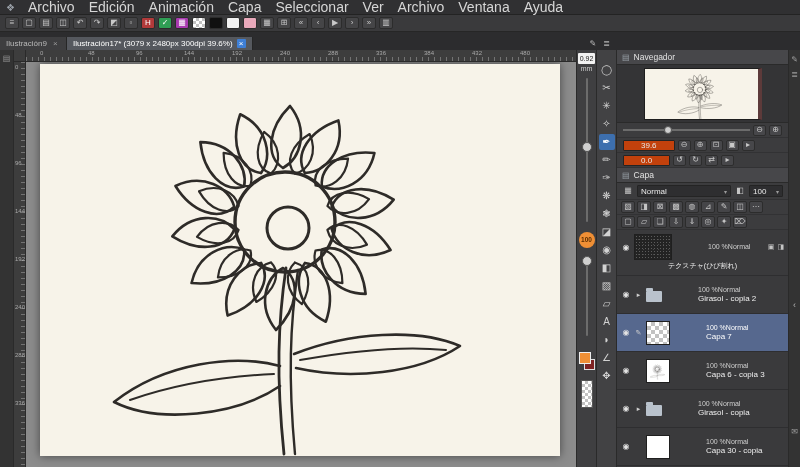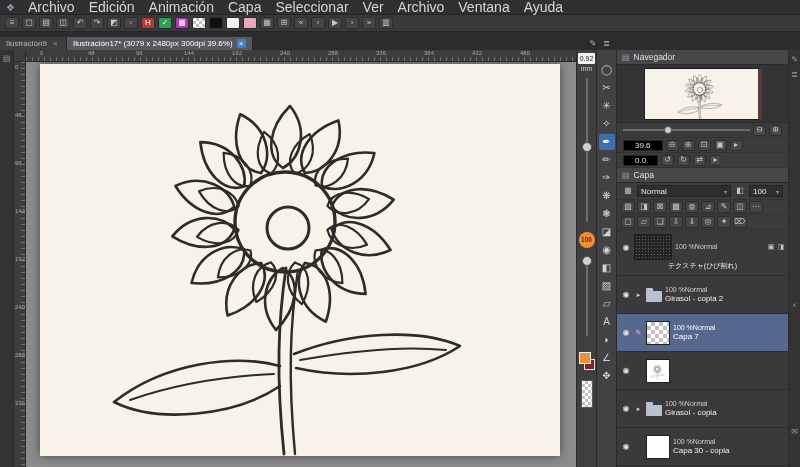--- a/index.html
+++ b/index.html
@@ -83,22 +83,22 @@
 
   .nav-thumb-wrap{height:58px;background:#343436;display:flex;align-items:center;justify-content:center;border-bottom:1px solid #2a2a2a;}
   .nav-thumb{width:118px;height:52px;background:#f7f3e9;border:1px solid #1e1e1e;border-right:4px solid #5d3a3a;}
   .nav-thumb svg{width:100%;height:100%;display:block;}
   .nav-row{height:15px;display:flex;align-items:center;gap:3px;padding:0 6px;border-bottom:1px solid #323234;}
   .hslider{position:relative;flex:1;height:10px;}
   .htrack{position:absolute;left:0;right:0;top:50%;height:2px;margin-top:-1px;background:#6c6c6c;}
   .hknob{position:absolute;top:50%;margin-top:-4px;left:32%;width:8px;height:8px;border-radius:50%;background:#cfcfcf;border:1px solid #555;}
   .nbtn{width:13px;height:11px;display:flex;align-items:center;justify-content:center;font-size:8px;color:#c9c9c9;
         background:#47474a;border:1px solid #2d2d2d;border-radius:2px;line-height:1;}
-  .nval{min-width:30px;height:11px;background:#000000;border:1px solid #242424;color:#e6e6e6;font-size:8px;
-        line-height:10px;padding:0 11px;text-align:right;border-radius:1px;}
+  .nval{min-width:30px;height:11px;background:#c2410c;border:1px solid #242424;color:#e6e6e6;font-size:8px;
+        line-height:10px;padding:0 17px;text-align:right;border-radius:1px;}
 
   .blend-row{height:17px;display:flex;align-items:center;gap:3px;padding:0 5px;border-bottom:1px solid #323234;}
   .mini-ico{width:12px;height:12px;display:flex;align-items:center;justify-content:center;font-size:8px;color:#c5c5c5;line-height:1;}
   .combo{flex:1;height:12px;background:#2e2e30;border:1px solid #242424;display:flex;align-items:center;
          justify-content:space-between;padding:0 3px;font-size:8px;color:#e8e8e8;border-radius:1px;}
   .opacity-wrap{width:34px;height:12px;background:#2e2e30;border:1px solid #242424;display:flex;align-items:center;
          justify-content:space-between;padding:0 3px;font-size:8px;color:#e8e8e8;border-radius:1px;}
   .caret{font-size:6px;color:#9a9a9a;}
   .licons-row{height:15px;display:flex;align-items:center;gap:2px;padding:0 4px;border-bottom:1px solid #323234;}
   .lic{width:14px;height:12px;display:flex;align-items:center;justify-content:center;font-size:8px;color:#c5c5c5;
@@ -115,21 +115,21 @@
   .lthumb.chk{background-color:#fff;
     background-image:linear-gradient(45deg,#c2c2c2 25%,transparent 25%,transparent 75%,#c2c2c2 75%),
                      linear-gradient(45deg,#c2c2c2 25%,transparent 25%,transparent 75%,#c2c2c2 75%);
     background-size:8px 8px;background-position:0 0,4px 4px;}
   .lthumb.noise{width:38px;height:26px;background-color:#232323;
     background-image:radial-gradient(#5c5c5c 0.6px,transparent 0.7px),radial-gradient(#484848 0.6px,transparent 0.7px);
     background-size:3px 3px,5px 5px;background-position:0 0,1px 2px;}
   .lthumb svg{width:100%;height:100%;display:block;}
   .folder-ico{width:16px;height:11px;background:#b9c2cc;border-radius:1px;position:relative;flex:0 0 auto;margin-top:3px;}
   .folder-ico::before{content:"";position:absolute;left:0;top:-3px;width:7px;height:3px;background:#b9c2cc;border-radius:1px 1px 0 0;}
-  .ltext{display:flex;flex-direction:column;justify-content:center;line-height:1.2;min-width:0;flex:1;}
+  .ltext{display:flex;flex-direction:column;justify-content:center;line-height:1.2;min-width:0;flex:1;margin-left:33px;}
   .linfo{font-size:7px;color:#cfcfcf;white-space:nowrap;overflow:hidden;text-overflow:ellipsis;}
   .lname{font-size:8px;color:#efefef;white-space:nowrap;overflow:hidden;text-overflow:ellipsis;}
   .lrow.sel .linfo,.lrow.sel .lname{color:#fff;}
   .trunc{max-width:44px;}
   .texname{text-align:center;font-size:7px;}
   .row-ico{font-size:7px;color:#c5c5c5;}
 
   
   .right-strip{width:12px;background:#333;border-left:1px solid #2a2a2a;position:relative;color:#9a9a9a;font-size:8px;text-align:center;}
   .rs-ico{display:block;margin-top:5px;line-height:10px;}
@@ -433,20 +433,24 @@
         </div>
 
         <div class="lrow">
           <span class="eye">◉</span>
           <span class="ecol"></span>
           <span class="lthumb">
             <svg viewBox="0 0 520 392" preserveAspectRatio="xMidYMid meet">
                 <use href="#sunflower-art"></use>
               </svg>
           </span>
+          <div class="ltext">
+            <div class="linfo">100 %Normal</div>
+            <div class="lname">Capa 6 - copia 3</div>
+          </div>
         </div>
 
         <div class="lrow">
           <span class="eye">◉</span>
           <span class="ecol">▸</span>
           <span class="folder-ico"></span>
           <div class="ltext">
             <div class="linfo">100 %Normal</div>
             <div class="lname">Girasol - copia</div>
           </div>

